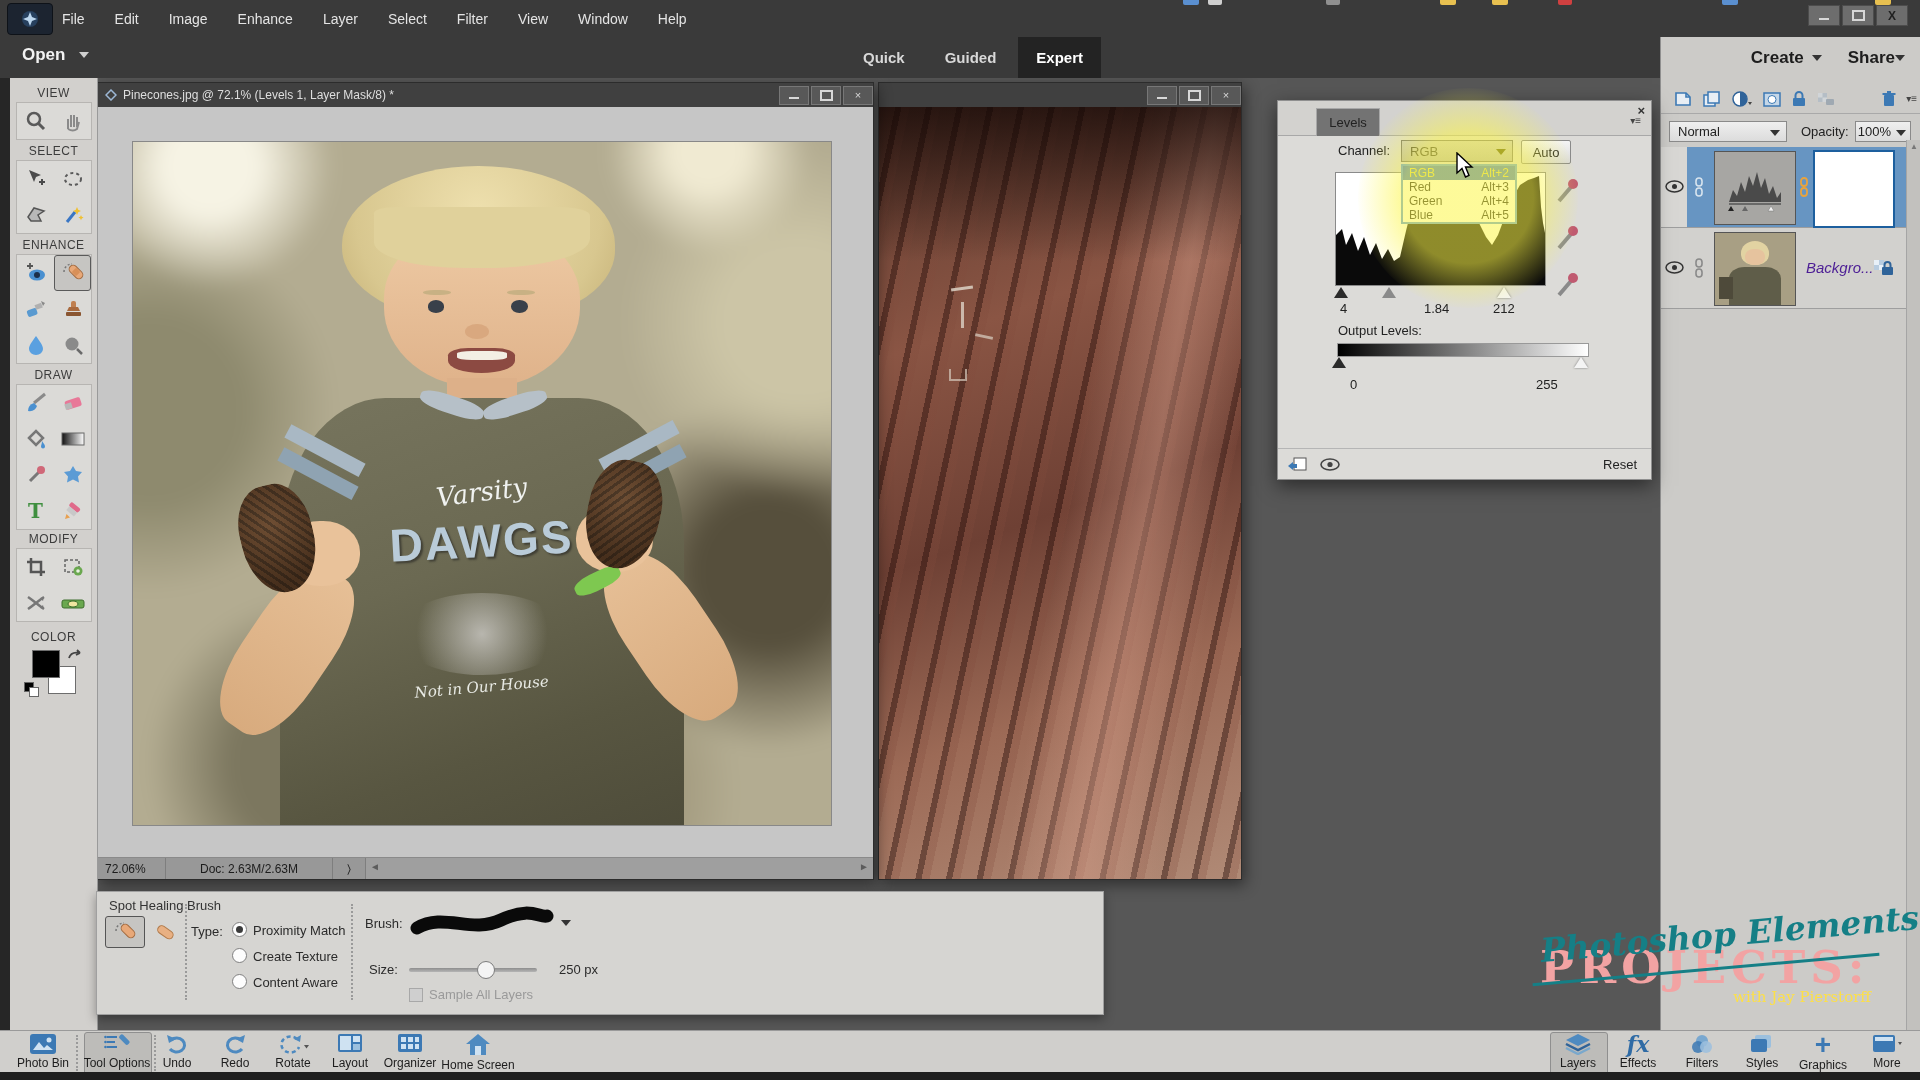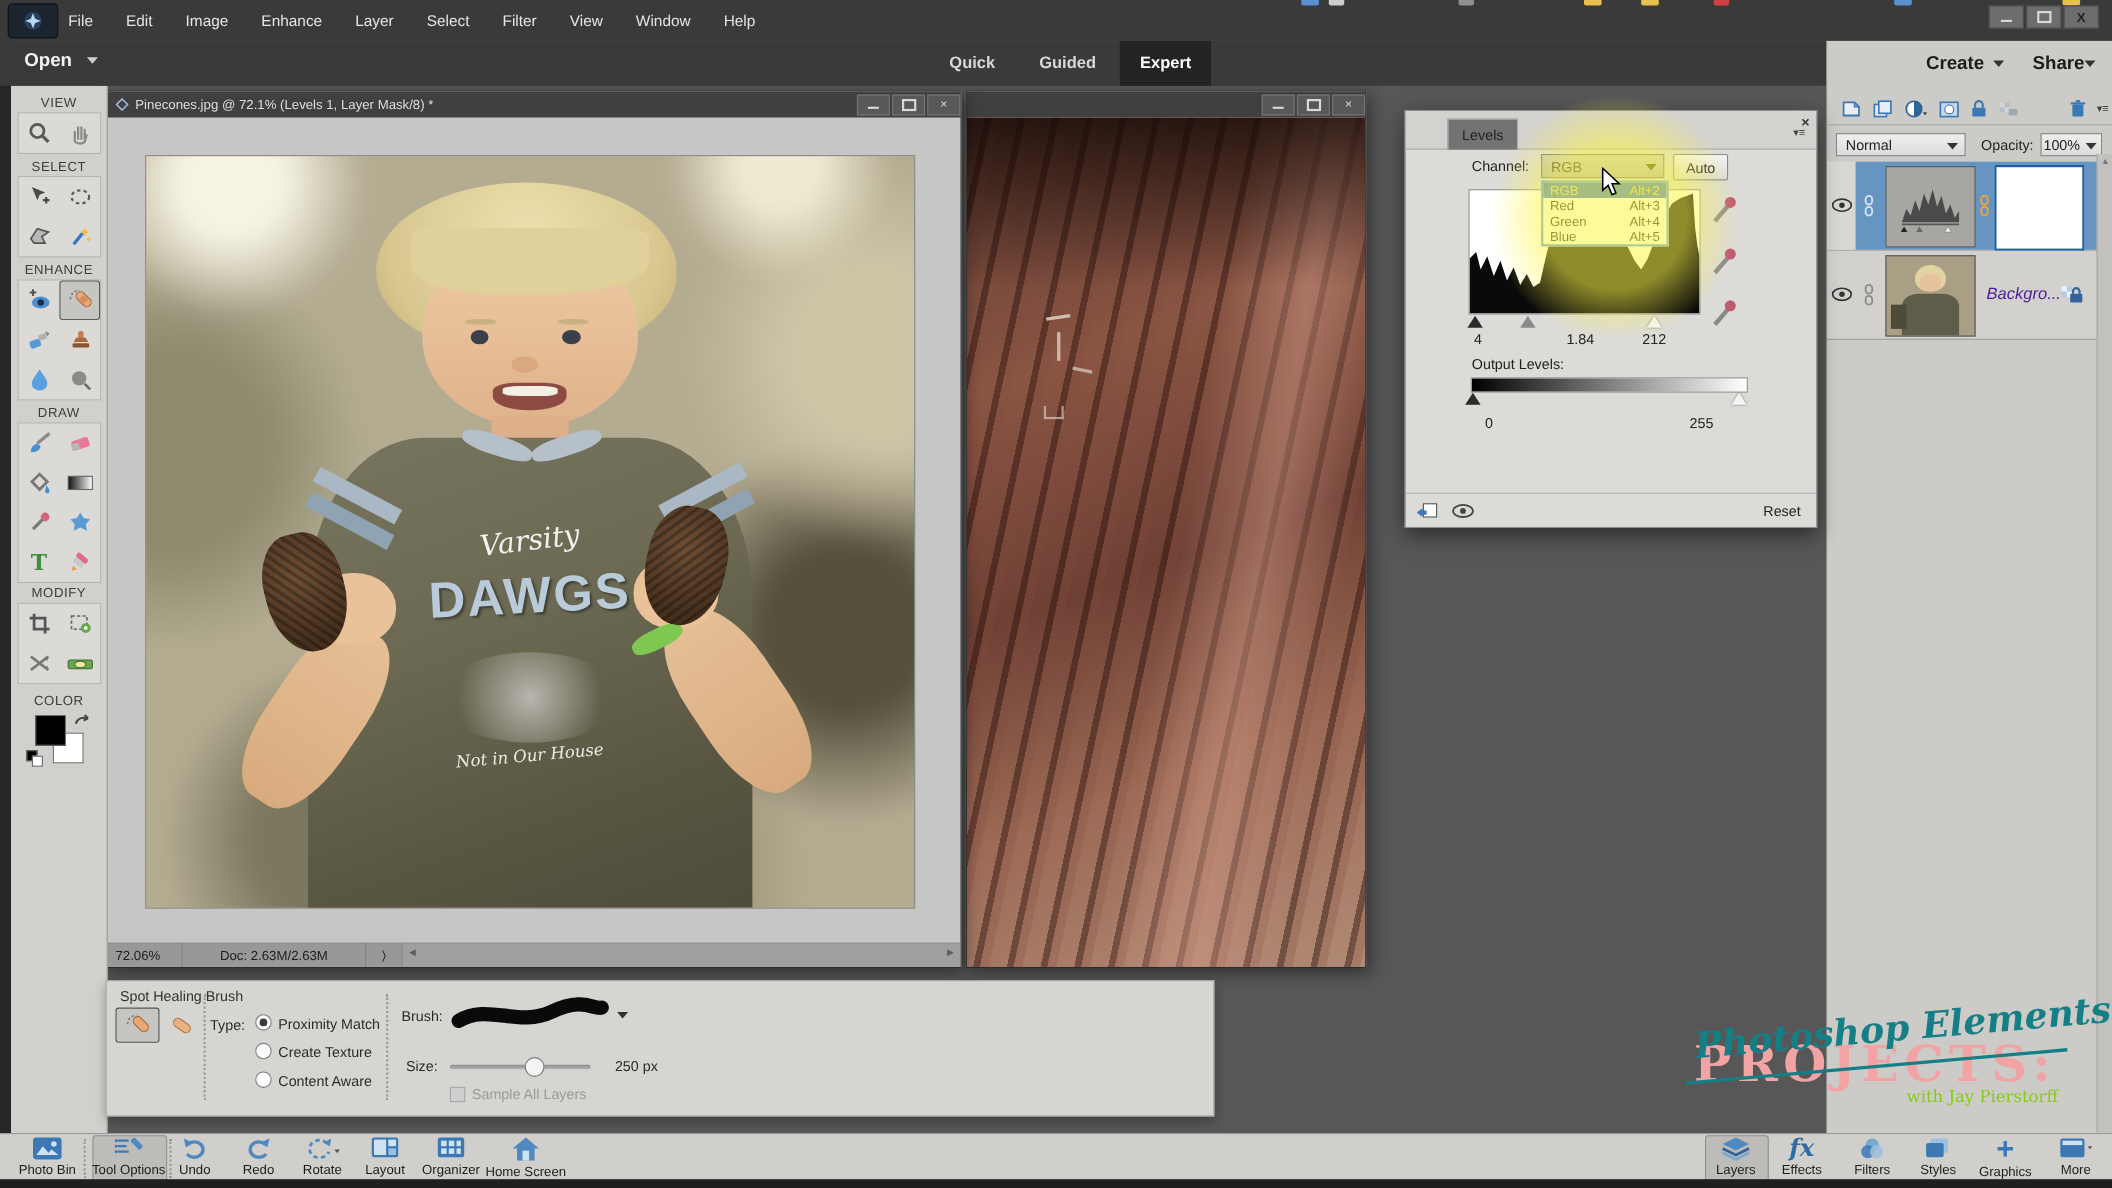--- a/index.html
+++ b/index.html
@@ -68,21 +68,21 @@
   .lrow{position:absolute;left:0;width:246px;background:#d2d1ce;border-bottom:1px solid #9e9e9e;}
   .thumb{position:absolute;border:1px solid #555;}
   .scrollv{position:absolute;right:0;top:103px;width:14px;bottom:0;background:#c2c1be;border-left:1px solid #a5a5a5;}
   
   .overlay{left:1099px;top:567px;width:556px;height:439px;background:#040404;z-index:15;overflow:hidden;}
   .vcirc{position:absolute;width:220px;height:220px;border-radius:50%;mix-blend-mode:screen;}
   .vlabel{position:absolute;font-size:33px;}
   .watermark{left:1540px;top:916px;width:345px;z-index:22;font-family:"DejaVu Serif",serif;}
   .wm1{color:#157f86;font-size:33px;font-style:italic;font-weight:bold;transform:rotate(-5deg);white-space:nowrap;}
   .wm2{color:#f2a3a3;font-size:45px;font-weight:bold;letter-spacing:5px;margin-top:-14px;white-space:nowrap;}
-  .wm3{color:#84cc16;font-size:15px;text-align:right;margin-top:-6px;padding-right:14px;}
+  .wm3{color:#fde047;font-size:15px;text-align:right;margin-top:-6px;padding-right:14px;}
   .wmline{position:absolute;left:-8px;top:52px;width:348px;height:3px;background:#157f86;transform:rotate(-5deg);}
   
   .toolopts{left:96px;top:891px;width:1006px;height:122px;background:#d6d5d2;border:1px solid #a0a0a0;box-shadow:0 4px 10px rgba(0,0,0,.35);z-index:8;font-size:13px;color:#2b2b2b;}
   .dotsep{position:absolute;top:12px;height:96px;border-left:2px dotted #9a9a9a;}
   .radio{position:absolute;width:13px;height:13px;border-radius:50%;background:#fdfdfd;border:1px solid #808080;}
   .radio.on::after{content:"";position:absolute;left:3px;top:3px;width:7px;height:7px;border-radius:50%;background:#3b3b3b;}
   .sl-track{position:absolute;height:4px;background:linear-gradient(#8e8e8e,#b5b5b5);border-radius:2px;}
   .sl-handle{position:absolute;width:16px;height:16px;border-radius:50%;background:#f4f4f4;border:1px solid #7c7c7c;}
   .chk{position:absolute;width:12px;height:12px;border:1px solid #a8a8a8;background:#cfcfcf;}
   

